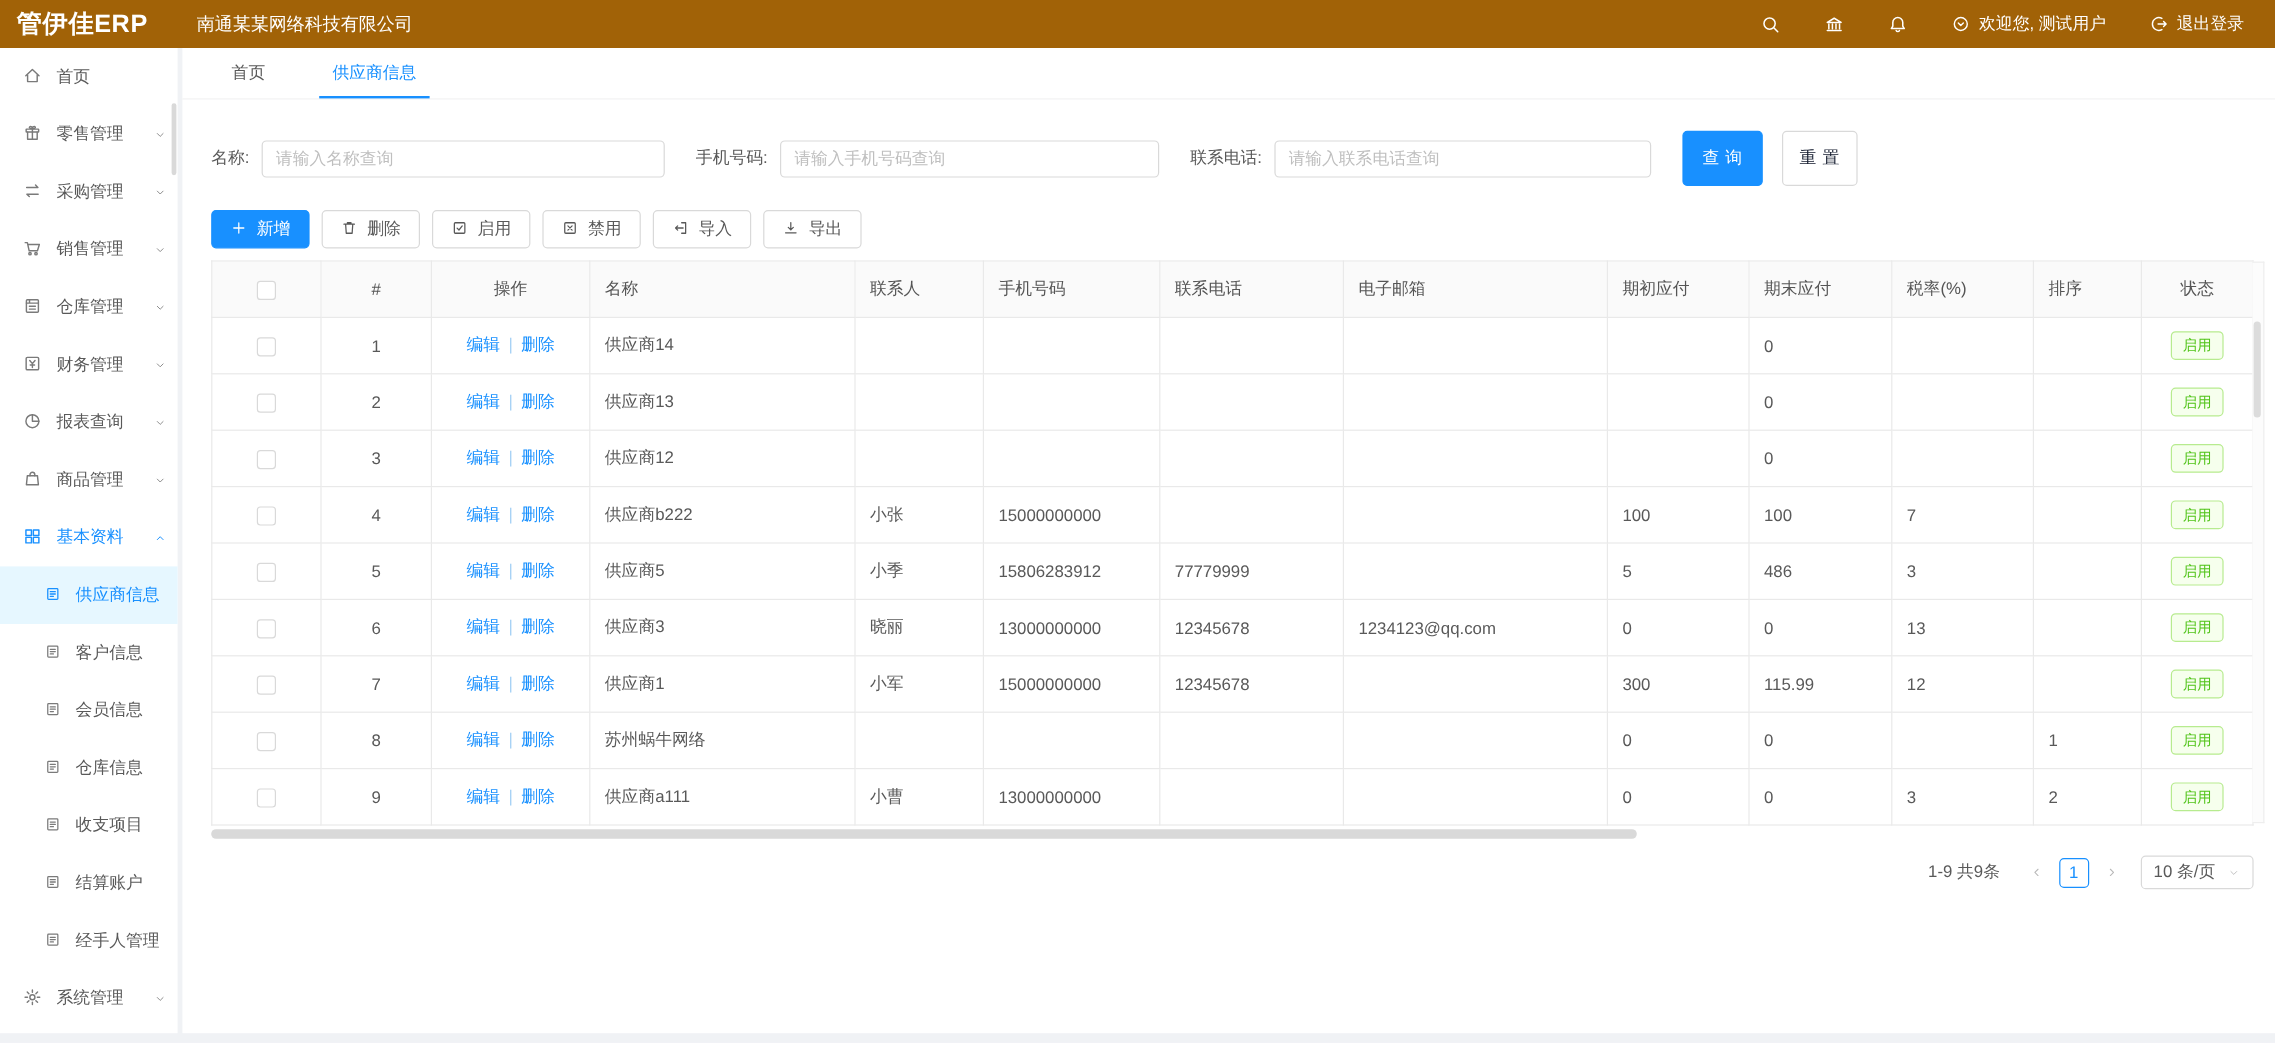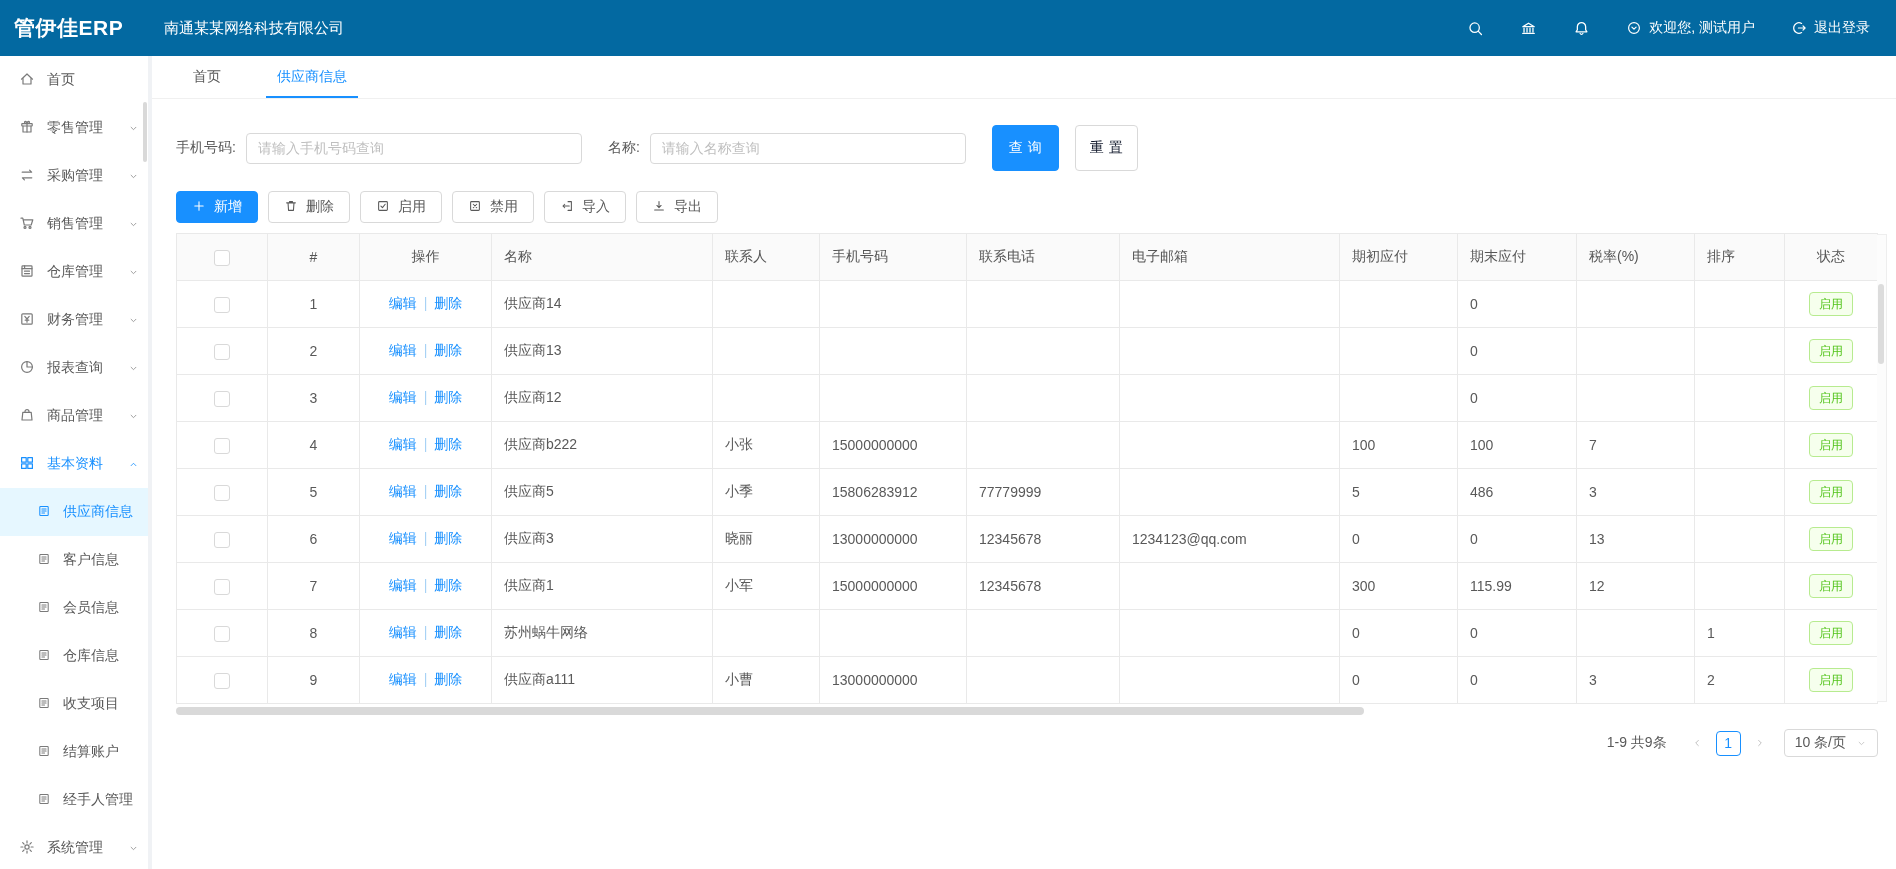--- a/index.html
+++ b/index.html
@@ -1,19 +1,19 @@
 <!DOCTYPE html>
 <html><head>
 <meta charset="utf-8">
 <style>
   * { margin:0; padding:0; box-sizing:border-box; font-family:"Liberation Sans","DejaVu Sans",sans-serif; }
   html,body { width:1896px; height:869px; overflow:hidden; background:#f0f2f5; font-size:14px; color:#595959; }
 
   
-  .topbar { height:56px; background:#0369a1; display:flex; align-items:center; color:#fff; }
+  .topbar { height:40px; background:#a16207; display:flex; align-items:center; color:#fff; }
   .logo { width:148px; padding-left:14px; font-size:21px; font-weight:bold; letter-spacing:.5px; white-space:nowrap; }
   .company { font-size:15px; margin-left:16px; }
   .top-right { margin-left:auto; display:flex; align-items:center; gap:36px; padding-right:26px; }
   .top-icon { display:flex; align-items:center; cursor:pointer; }
   .top-icon svg { width:17px; height:17px; }
   .top-group { display:flex; align-items:center; gap:7px; cursor:pointer; font-size:14px; }
   .top-group svg { width:16px; height:16px; }
 
   
   .layout { display:flex; height:821px; }
@@ -308,26 +308,30 @@
   <main>
     <div class="tabbar" id="tabbar">
         <div class="tab">首页</div>
         <div class="tab active">供应商信息</div>
       </div>
 
     <div class="content">
 
       <div class="search-row" id="searchrow">
           <div class="sfield">
+            <span class="slabel">名称:</span>
+            <input class="sinput" placeholder="请输入名称查询" style="">
+          </div>
+          <div class="sfield">
             <span class="slabel">手机号码:</span>
             <input class="sinput" placeholder="请输入手机号码查询" style="">
           </div>
           <div class="sfield">
-            <span class="slabel">名称:</span>
-            <input class="sinput" placeholder="请输入名称查询" style="">
+            <span class="slabel">联系电话:</span>
+            <input class="sinput" placeholder="请输入联系电话查询" style="">
           </div>
           <button class="btn btn-query">查询</button>
           <button class="btn btn-reset">重置</button>
         </div>
 
       <div class="toolbar" id="toolbar">
           <button class="tbtn primary">
             <span><svg viewBox="0 0 16 16" fill="none" stroke="currentColor" stroke-width="1.2" stroke-linecap="round" stroke-linejoin="round">
                 <path d="M8 3.2v9.6M3.2 8h9.6"></path>
               </svg></span>

